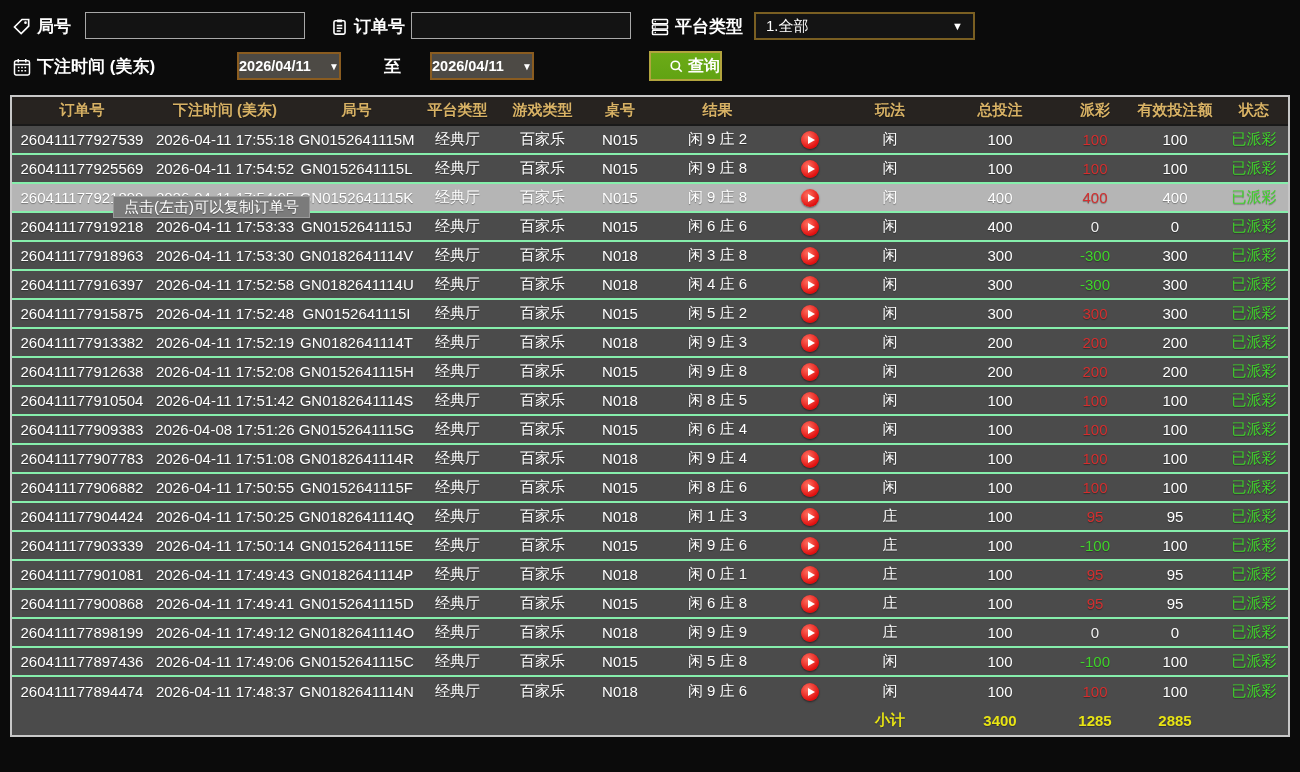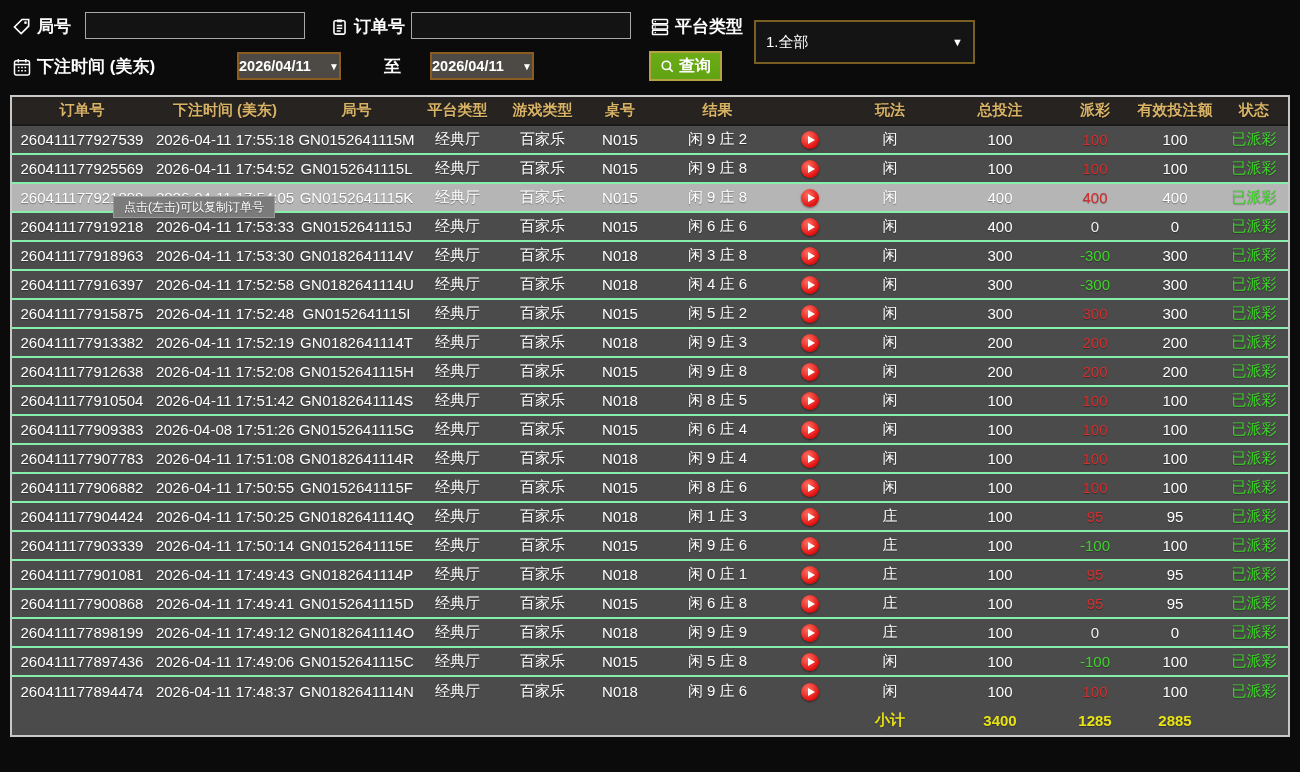--- a/index.html
+++ b/index.html
@@ -14,41 +14,41 @@
   
   .filterbar{position:relative;height:95px}
   .fgroup{position:absolute;display:flex;align-items:center;gap:5px;font-size:17px;font-weight:bold;white-space:nowrap}
   .fgroup svg{flex:0 0 auto}
   .tinput{position:absolute;height:27px;background:#131313;border:1px solid #a8a8a8;color:#fff;font-size:15px;padding:0 8px;outline:none}
   .selectbox{position:absolute;display:flex;align-items:center;background:#141414;border:2px solid #7a5f22;color:#fff;font-size:15px;cursor:pointer}
   .selectbox .val{padding-left:10px;flex:1}
   .selectbox .arrow{padding-right:10px;font-size:11px}
   .dateselect{position:absolute;display:flex;align-items:center;justify-content:space-between;gap:4px;background:#4d4a45;border:2px solid #8a5c20;color:#fff;font-size:14.5px;font-weight:bold;cursor:pointer}
   .dateselect .arrow{font-size:10px}
-  .searchbtn{position:absolute;display:flex;align-items:center;justify-content:center;gap:4px;background:linear-gradient(#6cab17,var(--button-green));border:2px solid #b2a43e;color:#fff;font-size:16px;font-weight:bold;cursor:pointer}
+  .searchbtn{position:absolute;display:flex;align-items:center;justify-content:flex-end;gap:4px;background:linear-gradient(#6cab17,var(--button-green));border:2px solid #b2a43e;color:#fff;font-size:16px;font-weight:bold;cursor:pointer}
 
   
   .table{position:absolute;left:10px;top:95px;width:1280px;border:2px solid #c8c8c8;background:#4b4b4b}
   .thead,.trow{display:grid;grid-template-columns:var(--cols)}
   .thead{height:29px;background:#272320;border-bottom:2px solid #191919}
   .thead .cell{color:var(--header-gold);font-weight:bold;font-size:15px}
   .cell{display:flex;align-items:center;justify-content:center;font-size:15px;text-shadow:0 1px 1px rgba(0,0,0,.35);overflow:hidden;white-space:nowrap}
   .trow{height:29px;background:#4b4b4b;border-bottom:2px solid #86efac}
   .trow:last-child{border-bottom:none}
   .trow.hl{background:#b5b5b5}
   .pos{color:var(--win-red)}
   .neg{color:var(--loss-green)}
   .zero{color:#f0f0f0}
   .status{color:var(--status-green)}
   .tfoot .cell{color:var(--totals-yellow);font-weight:bold}
   .play-btn{width:18px;height:18px;border-radius:50%;background:radial-gradient(circle at 38% 32%,#ff7060,#e00d0d 72%);display:flex;align-items:center;justify-content:center;cursor:pointer;box-shadow:0 1px 2px rgba(0,0,0,.5)}
   .play-btn::after{content:"";display:block;border-top:4px solid transparent;border-bottom:4px solid transparent;border-left:7px solid #fff;margin-left:2px}
 
   
-  .tooltip{position:absolute;left:113px;top:196px;height:22px;line-height:20px;padding:0 10px;background:#7b7b7b;border:1px solid #9a9a9a;color:#fff;font-size:12px;white-space:nowrap;z-index:5;text-shadow:0 1px 1px rgba(0,0,0,.35)}
+  .tooltip{position:absolute;left:113px;top:196px;height:22px;line-height:20px;padding:0 10px;background:#7b7b7b;border:1px solid #9a9a9a;color:#fff;font-size:15px;white-space:nowrap;z-index:5;text-shadow:0 1px 1px rgba(0,0,0,.35)}
 </style>
 </head>
 <body>
 
 <div class="filterbar">
   <div class="fgroup" style="left:12px;top:15px">
     <svg width="20" height="20" viewBox="0 0 24 24" fill="none" stroke="#fff" stroke-width="2">
         <path d="M12 3h8v8L11 20l-8-8z"></path>
         <circle cx="16.2" cy="6.8" r="1.6" fill="#fff" stroke="none"></circle>
       </svg>
@@ -70,21 +70,21 @@
     <svg width="20" height="20" viewBox="0 0 24 24" fill="none" stroke="#fff" stroke-width="1.8">
         <rect x="3" y="3" width="18" height="5" rx="1"></rect>
         <rect x="3" y="9.5" width="18" height="5" rx="1"></rect>
         <rect x="3" y="16" width="18" height="5" rx="1"></rect>
         <circle cx="6.3" cy="5.5" r=".9" fill="#fff" stroke="none"></circle>
         <circle cx="6.3" cy="12" r=".9" fill="#fff" stroke="none"></circle>
         <circle cx="6.3" cy="18.5" r=".9" fill="#fff" stroke="none"></circle>
       </svg>
     <span>平台类型</span>
   </div>
-  <div class="selectbox" style="left:754px;top:20px;width:221px;height:44px">
+  <div class="selectbox" style="left:754px;top:12px;width:221px;height:28px">
     <span class="val">1.全部</span>
     <span class="arrow">▼</span>
   </div>
 
   <div class="fgroup" style="left:12px;top:55px">
     <svg width="20" height="20" viewBox="0 0 24 24" fill="none" stroke="#fff" stroke-width="1.8">
         <rect x="3" y="4.5" width="18" height="17" rx="2"></rect>
         <path d="M3 9h18M7.5 2.5v4M16.5 2.5v4M7 12.5h2M11 12.5h2M15 12.5h2M7 16.5h2M11 16.5h2M15 16.5h2"></path>
       </svg>
     <span>下注时间 (美东)</span>

